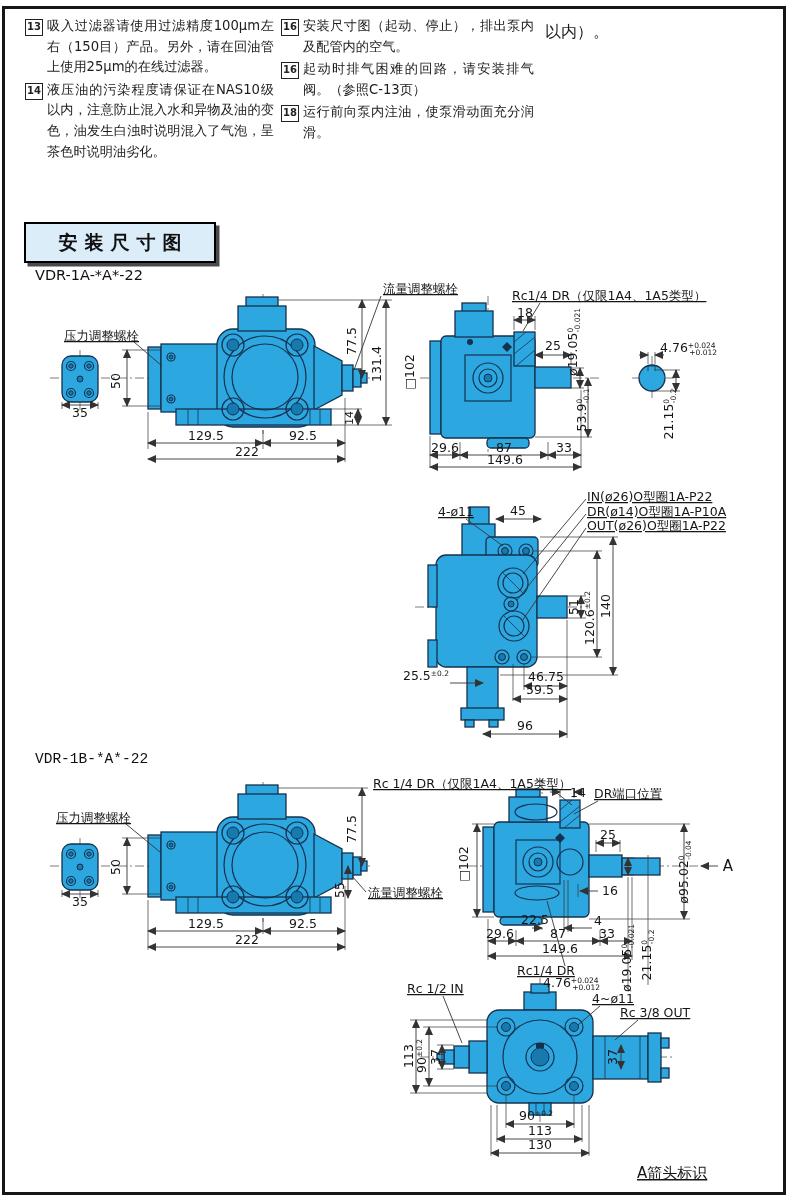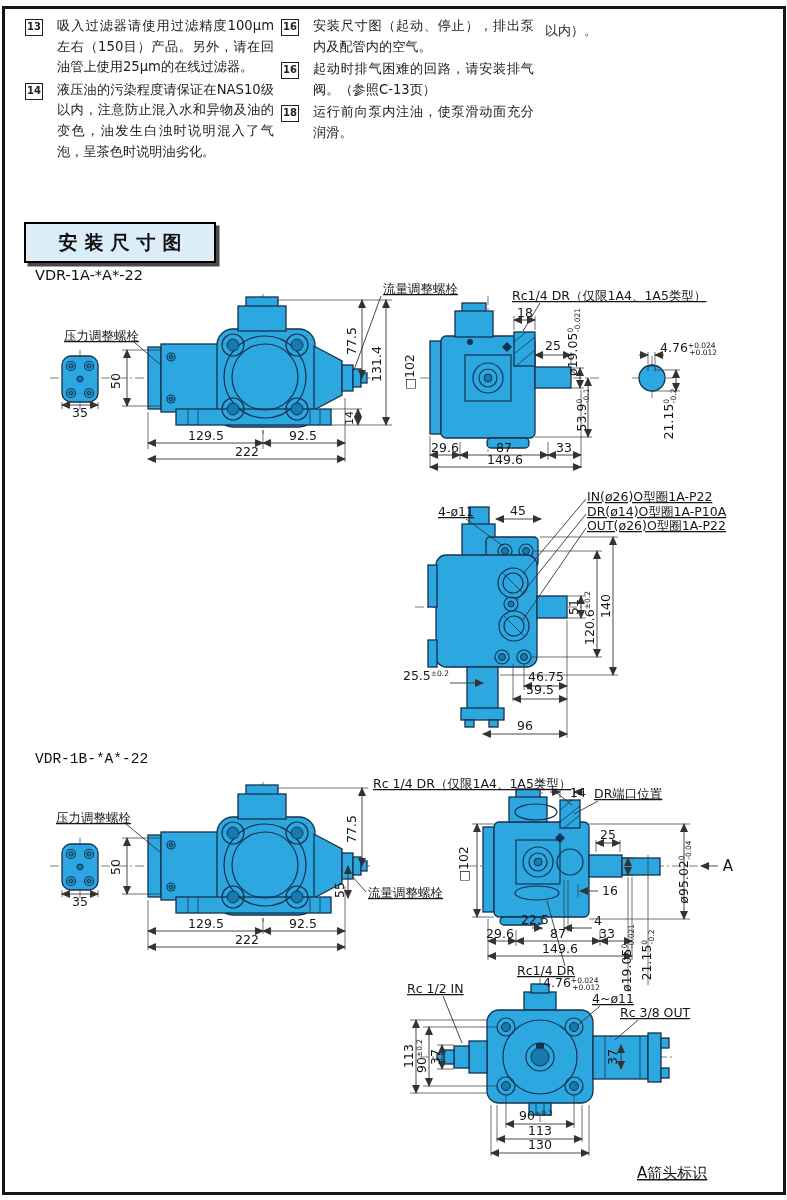--- a/index.html
+++ b/index.html
@@ -2,22 +2,22 @@
 <html><head>
 <meta charset="utf-8">
 <style>
   html,body{margin:0;padding:0;background:#e8e8e8;}
   #page{position:relative;width:787px;height:1200px;background:#ffffff;overflow:hidden;
         font-family:"DejaVu Sans","Liberation Sans",sans-serif;}
   .frame{position:absolute;left:2px;top:6px;width:778px;height:1183px;border:3px solid #161616;pointer-events:none;}
   .col{position:absolute;}
   .col1{left:25px;top:16px;width:249px;}
   .col2{left:281px;top:16px;width:253px;}
-  .col3{left:545px;top:22px;width:90px;font-size:13px;color:#1c1c1c;}
-  .note{display:flex;gap:14px;margin-bottom:2px;font-size:13.2px;line-height:1.56;color:#1c1c1c;text-align:justify;}
+  .col3{left:545px;top:22px;width:90px;font-size:16px;color:#1c1c1c;}
+  .note{display:flex;gap:4px;margin-bottom:2px;font-size:13.2px;line-height:1.56;color:#1c1c1c;text-align:justify;}
   .nbox{flex:0 0 auto;width:16px;height:15px;border:1.5px solid #222;font-size:10px;line-height:14px;
         text-align:center;margin-top:3px;font-weight:bold;color:#222;}
   .hdr{position:absolute;left:24px;top:222px;width:192px;height:41px;background:#dbedf9;border:2px solid #000;
        box-shadow:3.5px 3.5px 0 #4a4a4a;display:flex;align-items:center;justify-content:center;
        font-size:19px;font-weight:bold;letter-spacing:7px;padding-left:7px;box-sizing:border-box;color:#111;}
   .model{position:absolute;left:35px;font-size:14.5px;color:#101010;}
   .model-a{top:267px;}
   .model-b{top:751px;font-family:Liberation Mono, monospace;}
   #dwg{position:absolute;left:0;top:0;pointer-events:none;}
   #dwg text{fill:#161616;font-family:"DejaVu Sans","Liberation Sans",sans-serif;}

